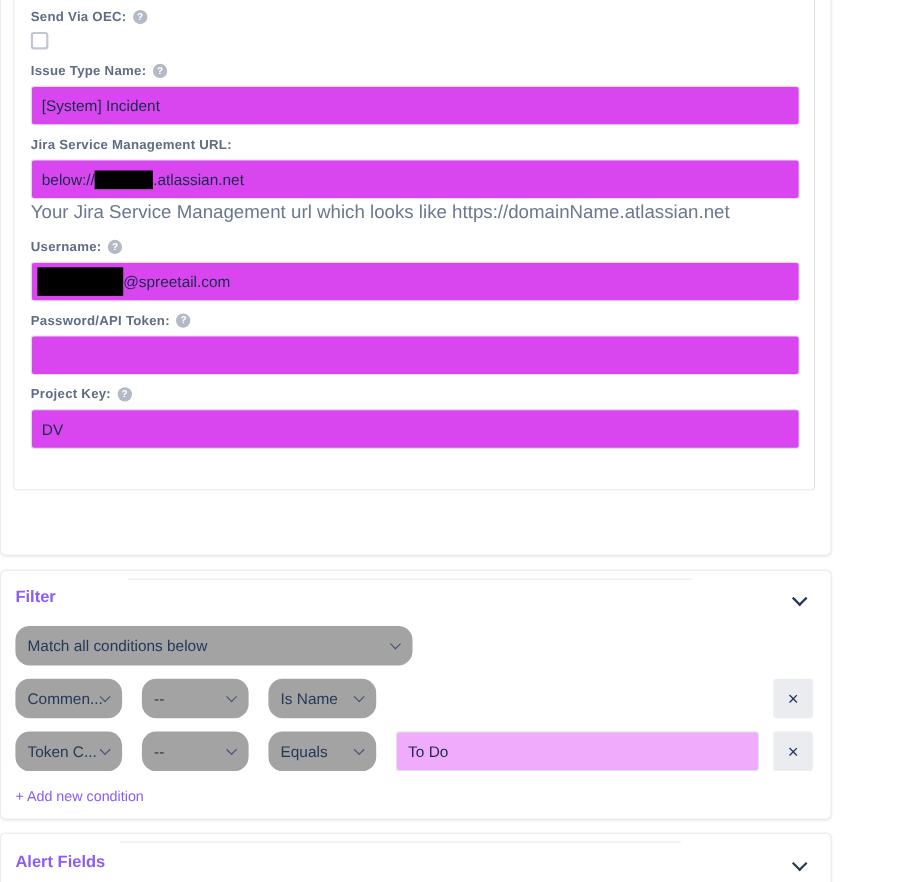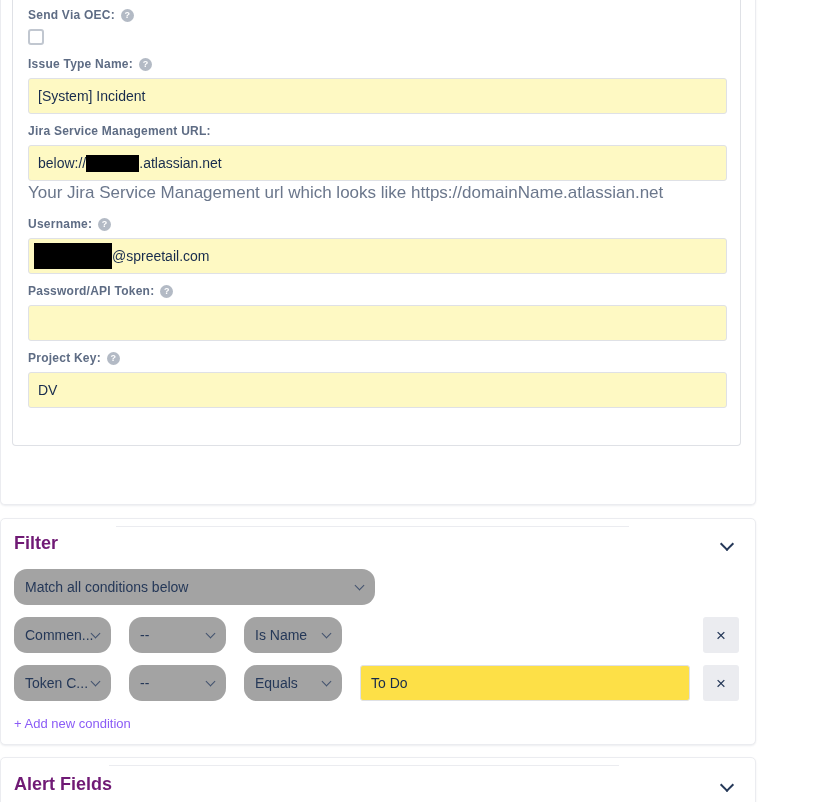--- a/index.html
+++ b/index.html
@@ -90,21 +90,21 @@
     font-family: "Liberation Sans", sans-serif;
     cursor: help;
   }
 
   .text-input {
     display: flex;
     align-items: center;
     width: 699px;
     height: 36px;
     padding: 0 9px;
-    background: #fef9c3;
+    background: #d946ef;
     border: 1px solid #dfe1e6;
     border-radius: 3px;
     font-size: 14px;
     color: #172b4d;
     line-height: 34px;
     white-space: nowrap;
     overflow: hidden;
   }
   .text-input.empty { color: #7a869a; }
 
@@ -153,23 +153,23 @@
     position: absolute;
     left: 13px;
     top: 14px;
     width: 730px;
     display: flex;
     align-items: center;
     justify-content: space-between;
     cursor: pointer;
   }
   .section-title {
-    font-size: 18px;
+    font-size: 15px;
     font-weight: bold;
-    color: #701a75;
+    color: #8b5cf6;
     line-height: 20px;
   }
   .chevron {
     width: 14px;
     height: 14px;
     position: relative;
     margin-right: 10px;
   }
   .chevron::before {
     content: "";
@@ -231,21 +231,21 @@
     margin-bottom: 12px;
   }
   .sel-field { width: 97px; padding-right: 24px; }
   .sel-key   { width: 97px; margin-left: 18px; padding-right: 24px; }
   .sel-op    { width: 98px; margin-left: 18px; padding-right: 24px; }
   .cond-value {
     width: 330px;
     height: 36px;
     margin-left: 18px;
     padding: 0 10px;
-    background: #fde047;
+    background: #f0abfc;
     border: 1px solid #dfe1e6;
     border-radius: 3px;
     font-size: 14px;
     color: #172b4d;
     line-height: 34px;
   }
   .spacer-value { width: 330px; margin-left: 18px; }
   .remove-btn {
     width: 36px;
     height: 36px;

